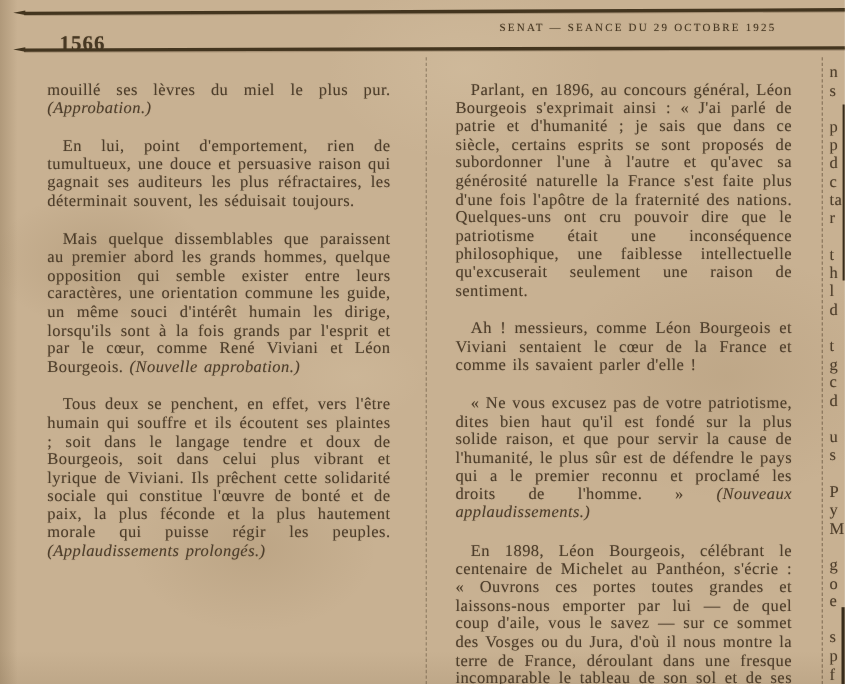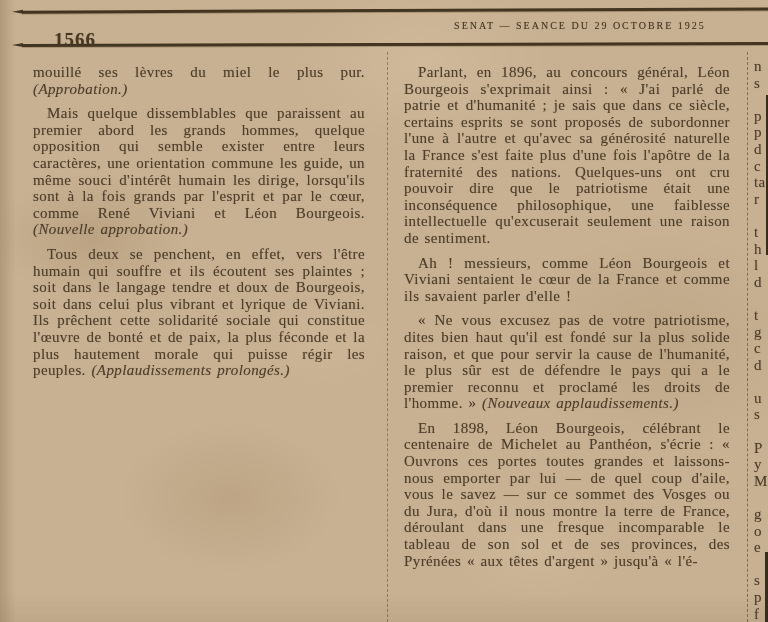--- a/index.html
+++ b/index.html
@@ -40,21 +40,21 @@
     text-shadow:0 0 1px rgba(71,56,35,0.4);
   }
   .col {
     position:absolute; top:56px; height:566px; overflow:hidden;
     text-align:justify; font-size:15px; line-height:16.6px;
     letter-spacing:0.4px; word-spacing:1.5px;
     text-shadow:0 0 1px rgba(78,62,43,0.4);
   }
   .col-left  { left:25px;  width:348px; }
   .col-right { left:396px; width:342px; }
-  .col p { margin:8px; }
+  .col p { margin:18px; }
   .col p.indent { text-indent:14px; }
   .em { font-style:italic; }
   .divider {
     position:absolute; top:52px; bottom:0; width:0;
     border-left:1px dashed rgba(72,57,37,0.45);
   }
   .divider-columns { left:387px; }
   .divider-edge { left:747px; border-left-color:rgba(72,57,37,0.55); }
   .edge-col {
     position:absolute; left:754px; top:58px; width:14px; height:564px; overflow:hidden;
@@ -75,20 +75,21 @@
 
   <div class="page-number">1566</div>
   <div class="header-title">SENAT — SEANCE DU 29 OCTOBRE 1925</div>
 
   <div class="rule rule-mid"></div>
 
   <div class="divider divider-columns"></div>
 
   <div class="col col-left">
       <p><span>mouillé ses lèvres du miel le plus pur. </span><span class="em">(Approbation.)</span></p>
+      <p class="indent"><span>En lui, point d'emportement, rien de tumultueux, une douce et persuasive raison qui gagnait ses auditeurs les plus réfractaires, les déterminait souvent, les séduisait toujours.</span></p>
       <p class="indent"><span>Mais quelque dissemblables que paraissent au premier abord les grands hommes, quelque opposition qui semble exister entre leurs caractères, une orientation commune les guide, un même souci d'intérêt humain les dirige, lorsqu'ils sont à la fois grands par l'esprit et par le cœur, comme René Viviani et Léon Bourgeois. </span><span class="em">(Nouvelle approbation.)</span></p>
       <p class="indent"><span>Tous deux se penchent, en effet, vers l'être humain qui souffre et ils écoutent ses plaintes ; soit dans le langage tendre et doux de Bourgeois, soit dans celui plus vibrant et lyrique de Viviani. Ils prêchent cette solidarité sociale qui constitue l'œuvre de bonté et de paix, la plus féconde et la plus hautement morale qui puisse régir les peuples. </span><span class="em">(Applaudissements prolongés.)</span></p>
     </div>
   <div class="col col-right">
       <p class="indent"><span>Parlant, en 1896, au concours général, Léon Bourgeois s'exprimait ainsi : « J'ai parlé de patrie et d'humanité ; je sais que dans ce siècle, certains esprits se sont proposés de subordonner l'une à l'autre et qu'avec sa générosité naturelle la France s'est faite plus d'une fois l'apôtre de la fraternité des nations. Quelques-uns ont cru pouvoir dire que le patriotisme était une inconséquence philosophique, une faiblesse intellectuelle qu'excuserait seulement une raison de sentiment.</span></p>
       <p class="indent"><span>Ah ! messieurs, comme Léon Bourgeois et Viviani sentaient le cœur de la France et comme ils savaient parler d'elle !</span></p>
       <p class="indent"><span>« Ne vous excusez pas de votre patriotisme, dites bien haut qu'il est fondé sur la plus solide raison, et que pour servir la cause de l'humanité, le plus sûr est de défendre le pays qui a le premier reconnu et proclamé les droits de l'homme. » </span><span class="em">(Nouveaux applaudissements.)</span></p>
       <p class="indent"><span>En 1898, Léon Bourgeois, célébrant le centenaire de Michelet au Panthéon, s'écrie : « Ouvrons ces portes toutes grandes et laissons-nous emporter par lui — de quel coup d'aile, vous le savez — sur ce sommet des Vosges ou du Jura, d'où il nous montre la terre de France, déroulant dans une fresque incomparable le tableau de son sol et de ses provinces, des Pyrénées « aux têtes d'argent » jusqu'à « l'é-</span></p>
     </div>
 

